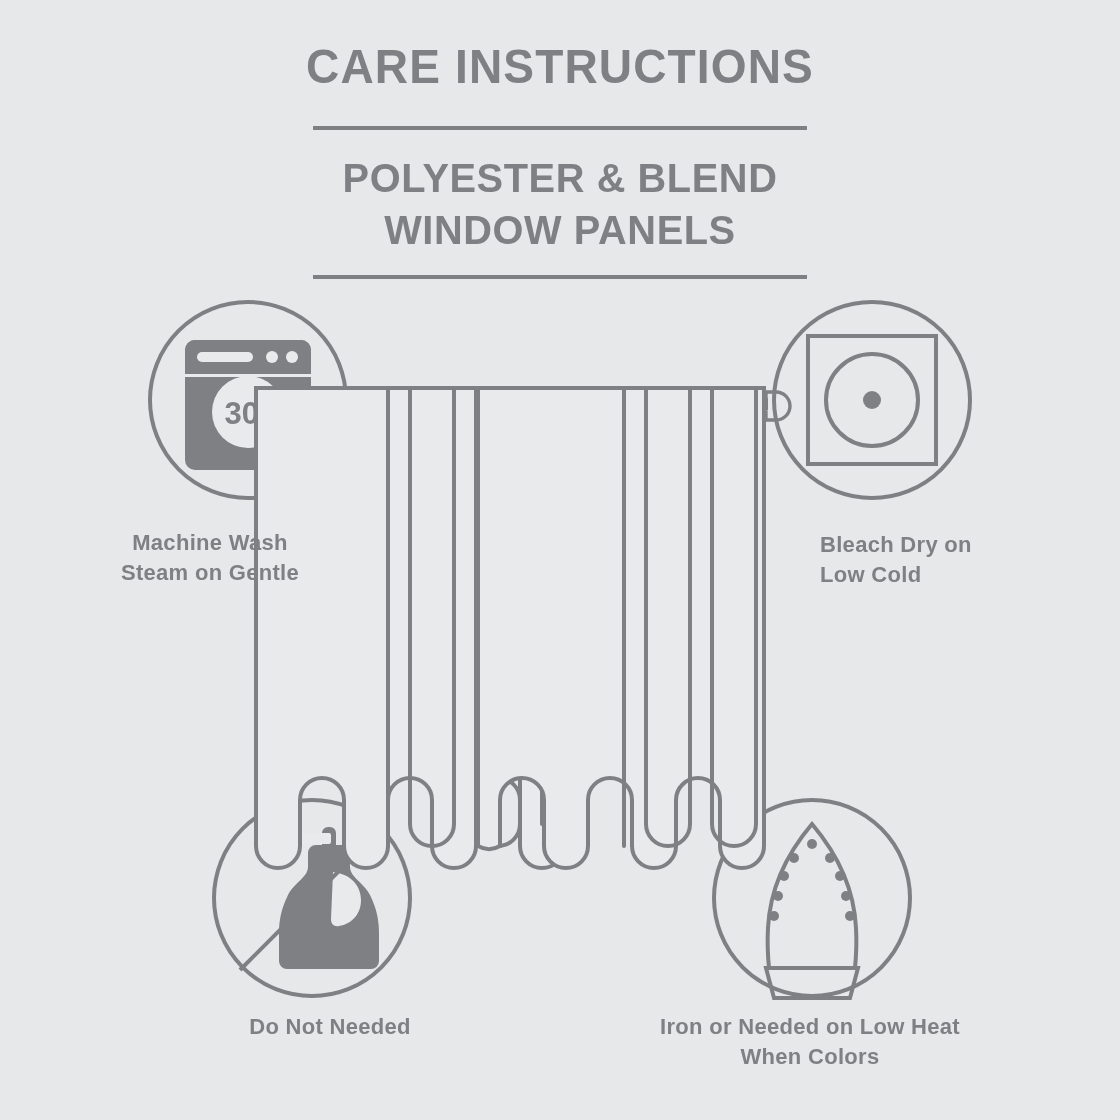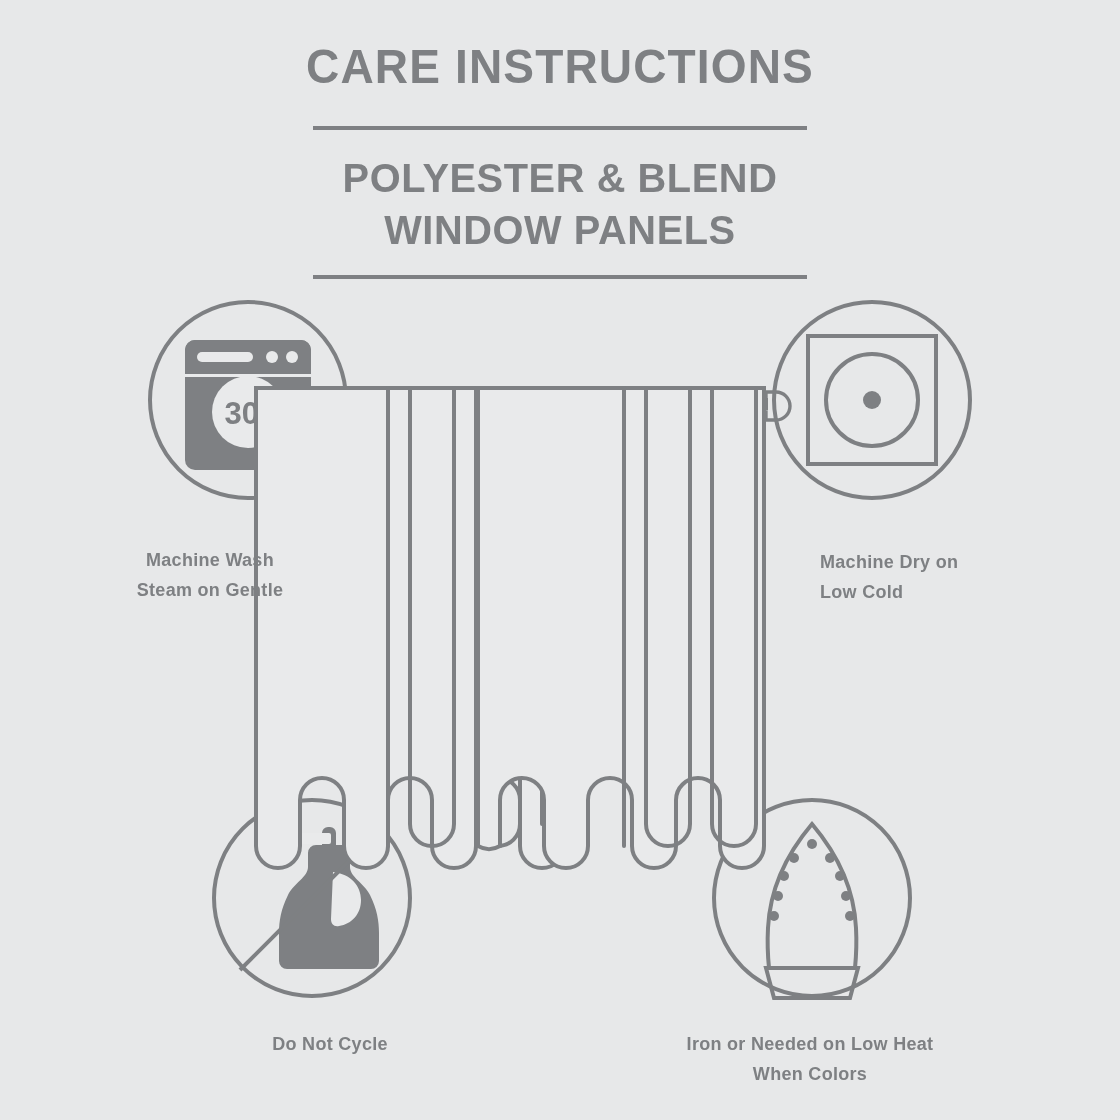--- a/index.html
+++ b/index.html
@@ -22,21 +22,21 @@
   .rule{position:absolute;left:313px;width:494px;height:4px;background:#7e8083;}
   #rule1{top:126px;}
   #rule2{top:275px;}
 
   #subtitle{
     top:152px;left:0;width:1120px;text-align:center;
     font-size:41px;line-height:52px;letter-spacing:0.6px;
     transform:scaleX(0.97);transform-origin:center top;
   }
 
-  .cap{font-size:18px;line-height:29.5px;margin-top:18px;}
+  .cap{font-size:22px;line-height:29.5px;}
   #cap-wash{top:528px;left:78px;width:264px;text-align:center;}
   #cap-dry{top:530px;left:820px;width:250px;text-align:left;}
   #cap-bleach{top:1012px;left:160px;width:340px;text-align:center;}
   #cap-iron{top:1012px;left:580px;width:460px;text-align:center;}
 
   svg{position:absolute;top:0;left:0;}
   .stroke{fill:none;stroke:#7e8083;stroke-width:4;}
   .stroke-thin{fill:none;stroke:#7e8083;stroke-width:3.4;}
   .fill{fill:#7e8083;}
   .panel{fill:#e9eaeb;stroke:#7e8083;stroke-width:4;}
@@ -195,26 +195,26 @@
     </g>
 
   </svg>
 
   <div class="txt cap" id="cap-wash">
     <div>Machine Wash</div>
     <div>Steam on Gentle</div>
   </div>
 
   <div class="txt cap" id="cap-dry">
-    <div>Machine Dry on</div>
+    <div>Bleach Dry on</div>
     <div>Low Cold</div>
   </div>
 
   <div class="txt cap" id="cap-bleach">
-    <div>Do Not Cycle</div>
+    <div>Do Not Needed</div>
   </div>
 
   <div class="txt cap" id="cap-iron">
     <div>Iron or Needed on Low Heat</div>
     <div>When Colors</div>
   </div>
 
 </div>
 
 </body></html>

